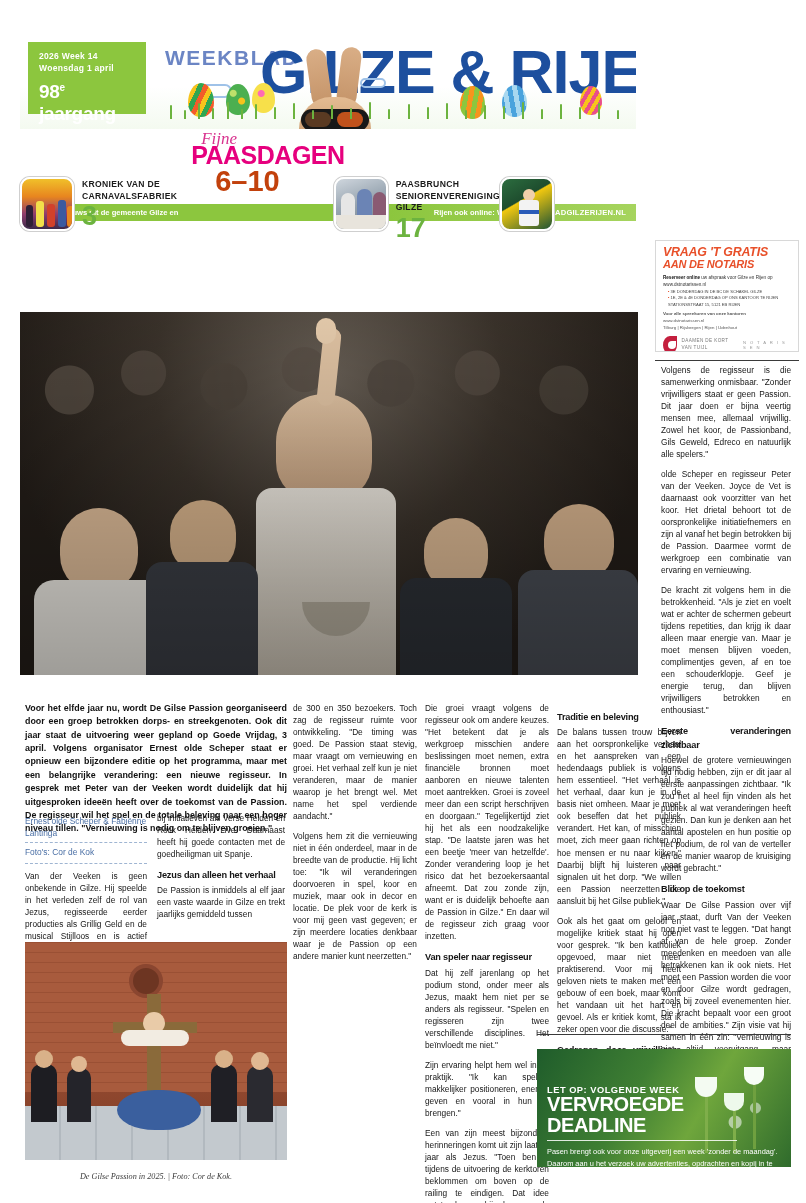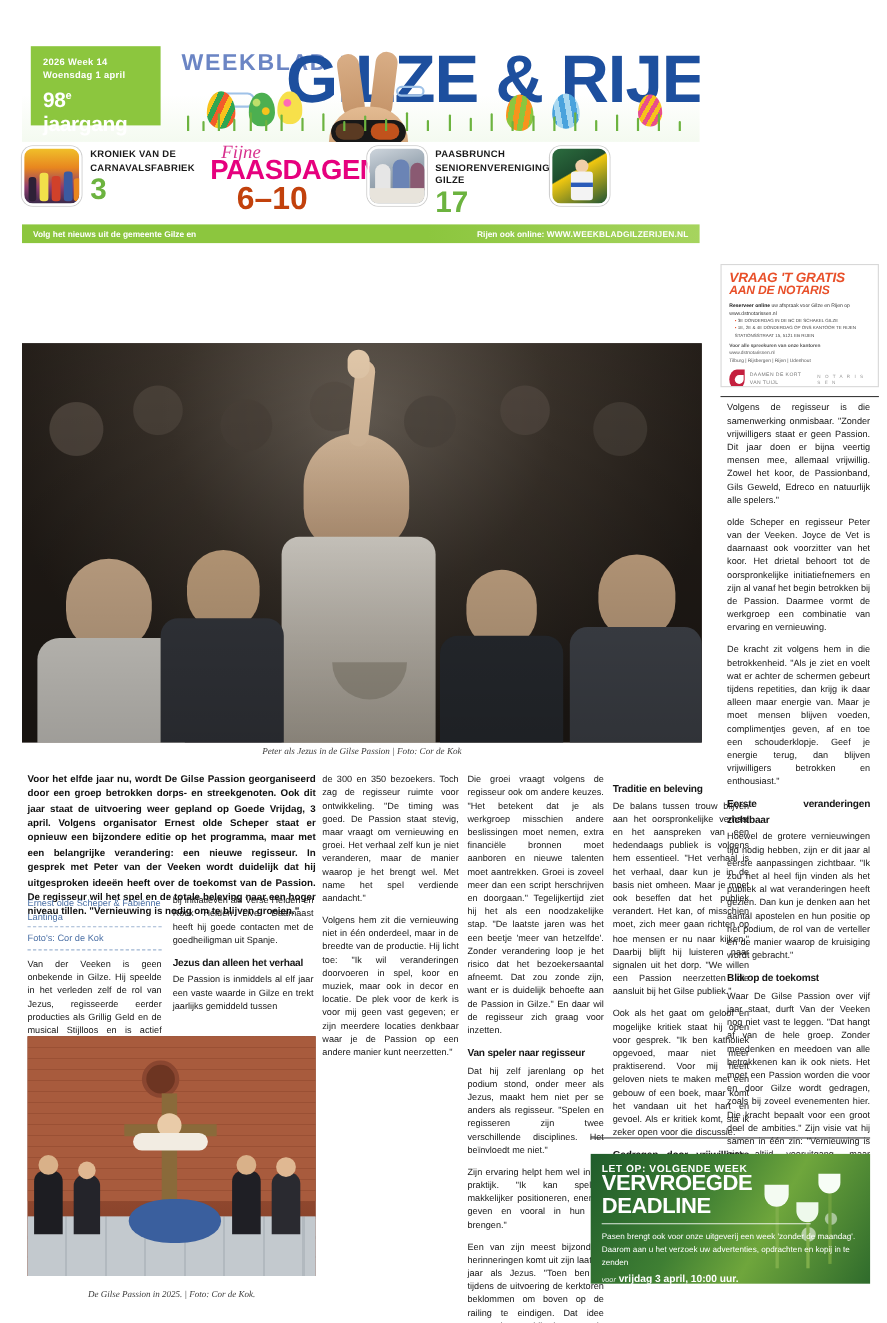--- a/index.html
+++ b/index.html
@@ -54,21 +54,21 @@
   .cloud { position:absolute; border:2px solid #9fc2e8; border-radius:14px; }
   .bunny-zone { position:absolute; left:255px; bottom:-42px; width:150px; height:120px; }
 
   
   .teasers {
     margin: 4px 20px 0 20px;
     display: flex;
     height: 68px;
     align-items: flex-start;
   }
-  .teaser { display:flex; flex: 1 1 0; align-items:flex-start; position:relative; }
+  .teaser { display:flex; flex: 1 1 0; align-items:flex-start; position:relative;margin-top:44px; }
   .teaser-thumb {
     width:54px; height:54px; border-radius:10px;
     border:2px solid #ffffff;
     box-shadow:0 0 0 1px #cfcfcf;
     flex:0 0 54px; overflow:hidden; position:relative;
   }
   .teaser-txt { padding-left:8px; padding-top:2px; }
   .teaser-label {
     font-size:8.6px; font-weight:bold; line-height:1.35;
     letter-spacing:.3px; color:#1a1a1a; text-transform:uppercase;
@@ -173,21 +173,21 @@
   .rail-rule { border-top:1.6px solid #3a3a3a; margin:8px 0 6px 0; }
 
   .ad-deadline {
     position:absolute; left:537px; top:1037px; width:254px; height:118px;
     overflow:hidden; color:#ffffff;
     background:
       radial-gradient(circle at 78% 62%, rgba(255,255,255,.55) 0 6px, rgba(255,255,255,0) 7px),
       radial-gradient(circle at 86% 50%, rgba(255,255,255,.5) 0 5px, rgba(255,255,255,0) 6px),
       linear-gradient(120deg,#1f5c2b 0%,#3f7f33 38%,#6fa63c 62%,#2f6b2c 100%);
   }
-  .dl-pad { padding:8px 10px; position:relative; z-index:2; }
+  .dl-pad { padding:8px 10px; position:relative; z-index:2;margin-top:28px; }
   .dl-top { font-size:9.3px; font-weight:bold; letter-spacing:.5px; }
   .dl-big { font-size:20px; font-weight:bold; letter-spacing:-.4px; line-height:1.05; margin-top:-1px;}
   .dl-rule { border-bottom:1.5px solid rgba(255,255,255,.85); margin:4px 0 5px 0; width:190px;}
   .dl-body { font-size:7.4px; line-height:1.6; }
   .dl-cta { font-size:9.3px; font-weight:bold; margin-top:3px; }
   .dl-cta small { font-size:6.6px; font-weight:normal; font-style:italic; opacity:.9; }
   .dl-rule2 { position:absolute; left:537px; top:1022px; width:254px; border-top:1.4px solid #3a3a3a; }
 </style>
 </head>
 <body>
@@ -333,21 +333,20 @@
     <div style="position:absolute;left:150px;top:188px;width:66px;height:74px;border-radius:34px;background:#dcb78f;"></div>
     <div style="position:absolute;left:126px;top:250px;width:112px;height:116px;background:#3c3f46;border-radius:16px 16px 0 0;"></div>
     <div style="position:absolute;left:404px;top:206px;width:64px;height:72px;border-radius:34px;background:#e1bd97;"></div>
     <div style="position:absolute;left:380px;top:266px;width:112px;height:100px;background:#2e3238;border-radius:16px 16px 0 0;"></div>
     <div style="position:absolute;left:524px;top:192px;width:70px;height:78px;border-radius:36px;background:#ddb892;"></div>
     <div style="position:absolute;left:498px;top:258px;width:120px;height:108px;background:#4a4e56;border-radius:16px 16px 0 0;"></div>
 
     <div style="position:absolute;left:282px;top:290px;width:68px;height:34px;border-radius:0 0 34px 34px;background:#b8b0a0;"></div>
     <div style="position:absolute;inset:0;background:linear-gradient(180deg,rgba(0,0,0,.05),rgba(0,0,0,.35));"></div>
   </div>
-  <div class="hero-cap">Peter als Jezus in de Gilse Passion | Foto: Cor de Kok</div>
 
   <div class="lead">Voor het elfde jaar nu, wordt De Gilse Passion georganiseerd door een groep betrokken dorps- en streekgenoten. Ook dit jaar staat de uitvoering weer gepland op Goede Vrijdag, 3 april. Volgens organisator Ernest olde Scheper staat er opnieuw een bijzondere editie op het programma, maar met een belangrijke verandering: een nieuwe regisseur. In gesprek met Peter van der Veeken wordt duidelijk dat hij uitgesproken ideeën heeft over de toekomst van de Passion. De regisseur wil het spel en de totale beleving naar een hoger niveau tillen. "Vernieuwing is nodig om te blijven groeien."</div>
 
   <div class="byline">
     <div class="rule" style="border-top:none;"></div>
     <div>Ernest olde Scheper &amp; Fabiënne Lantinga</div>
     <div class="rule"></div>
     <div>Foto's: Cor de Kok</div>
     <div class="rule" style="margin-top:4px;"></div>
   </div>

